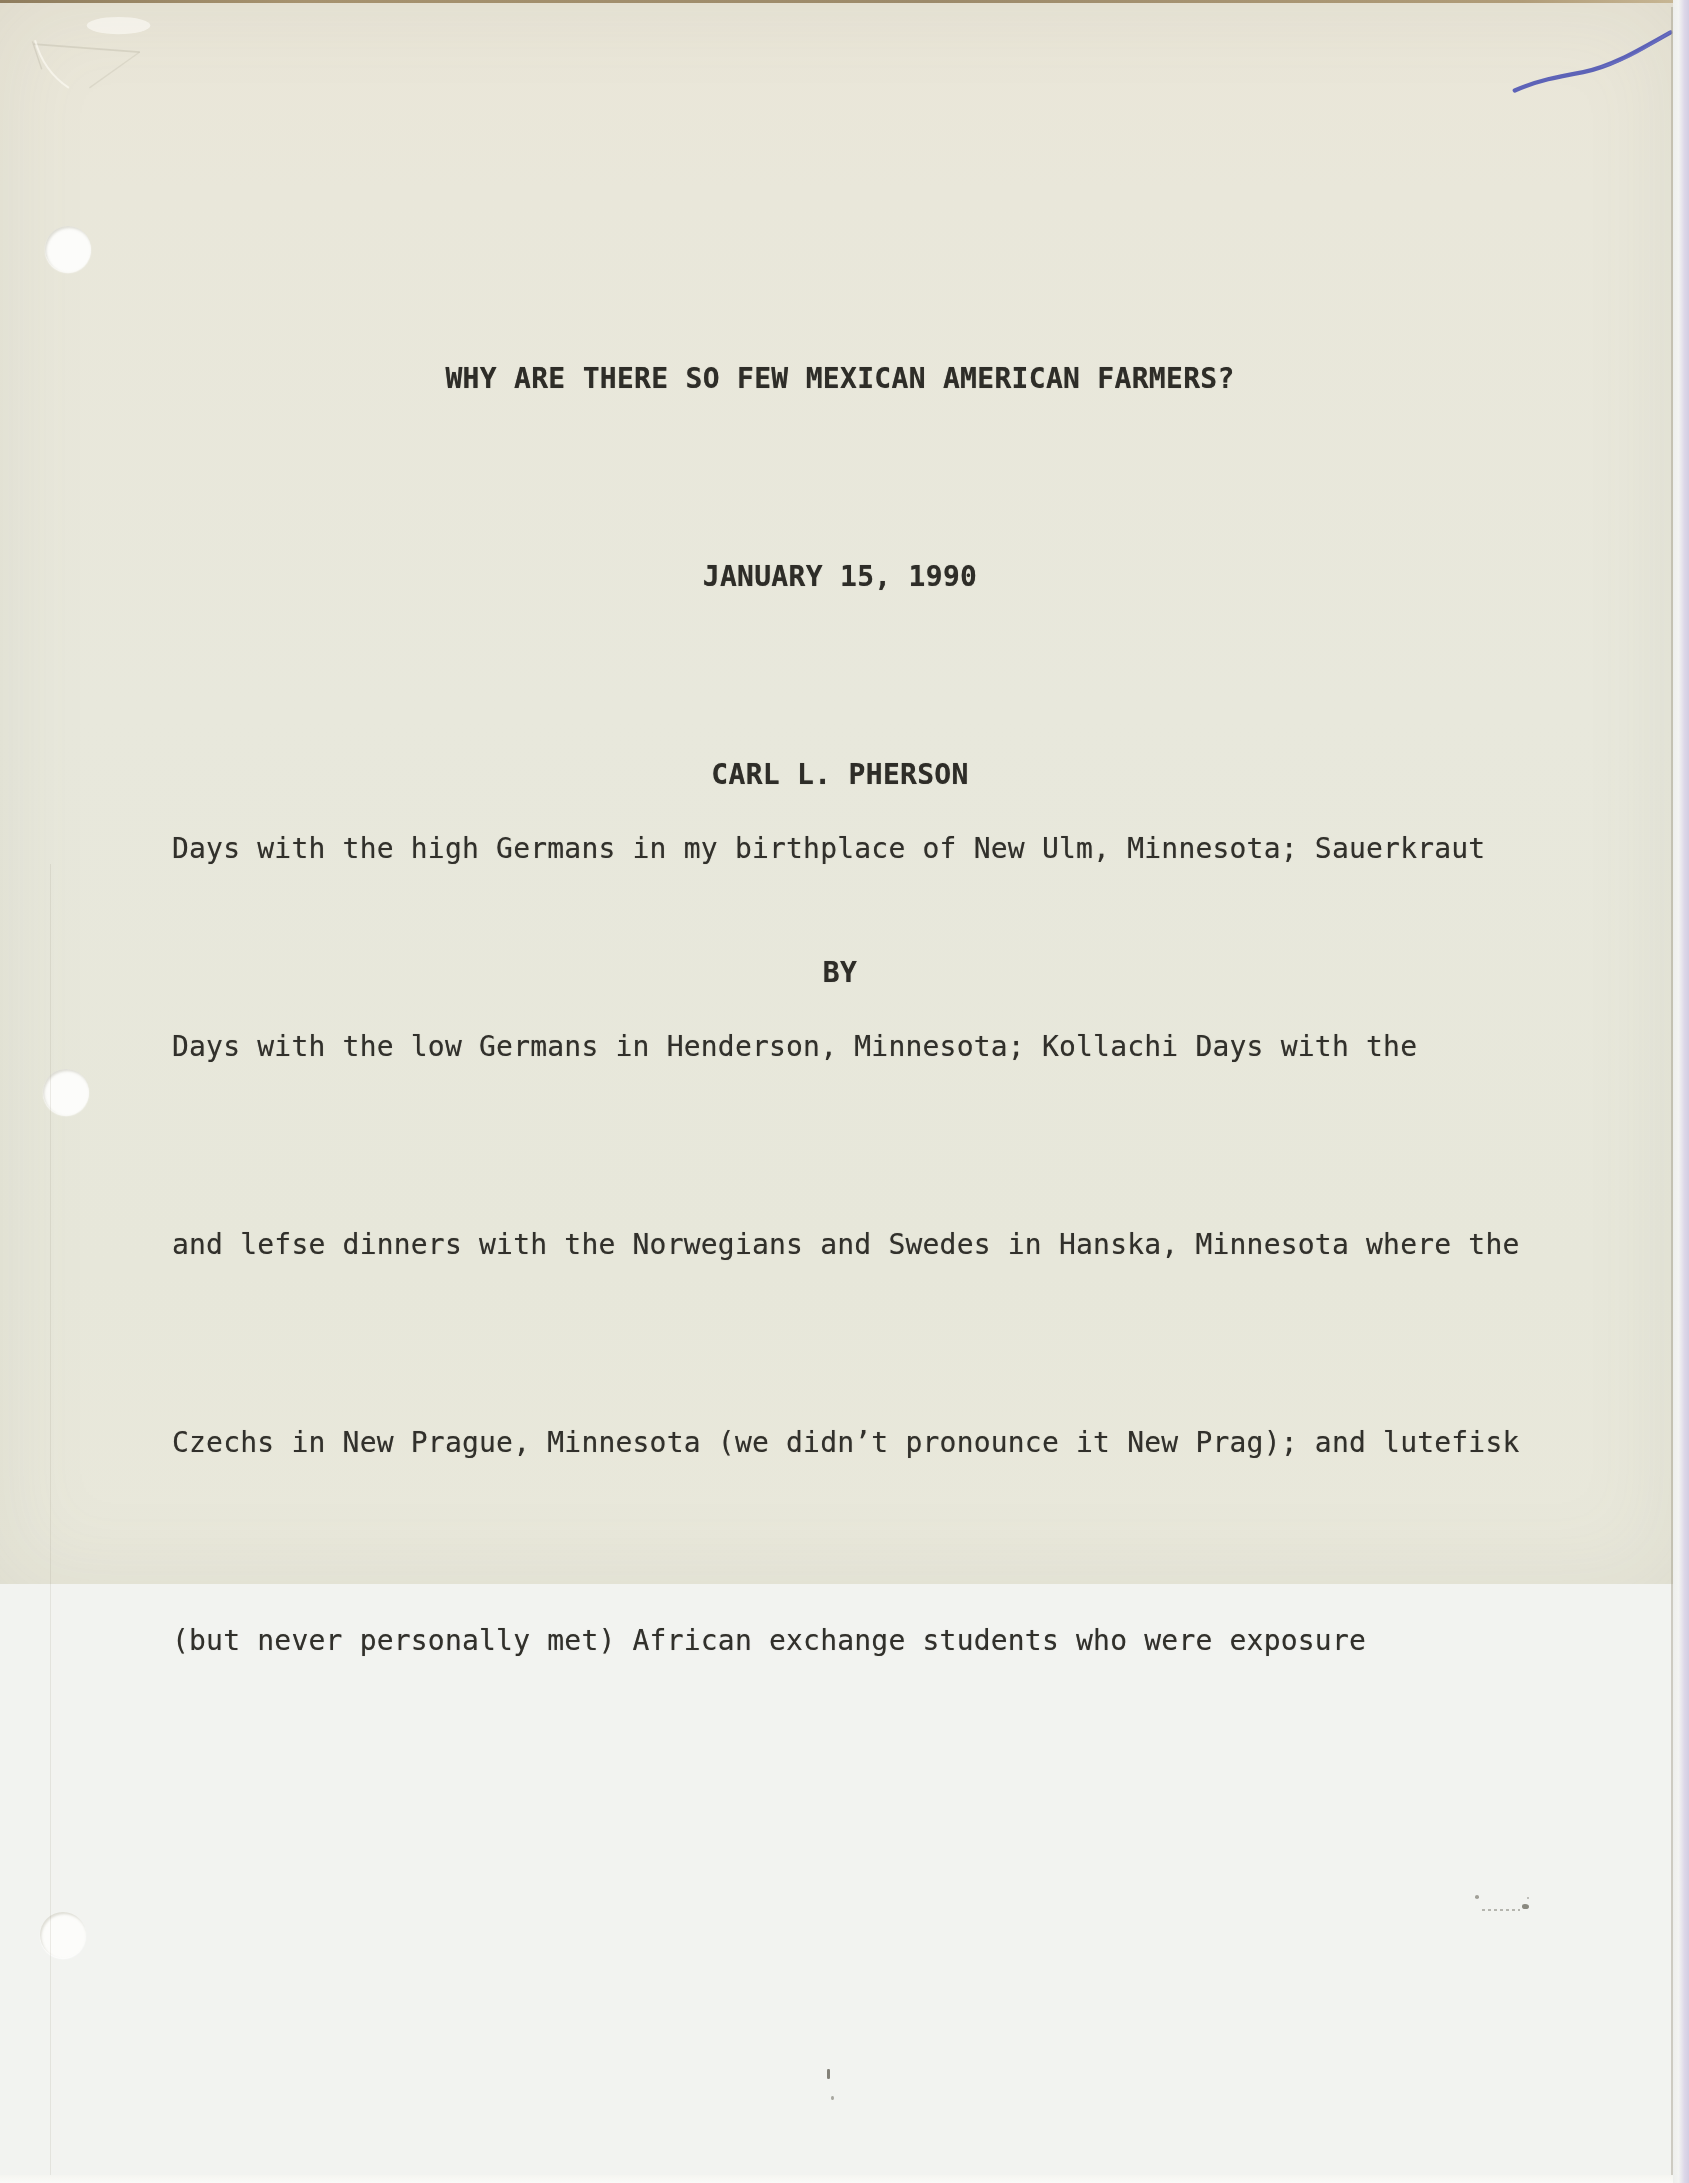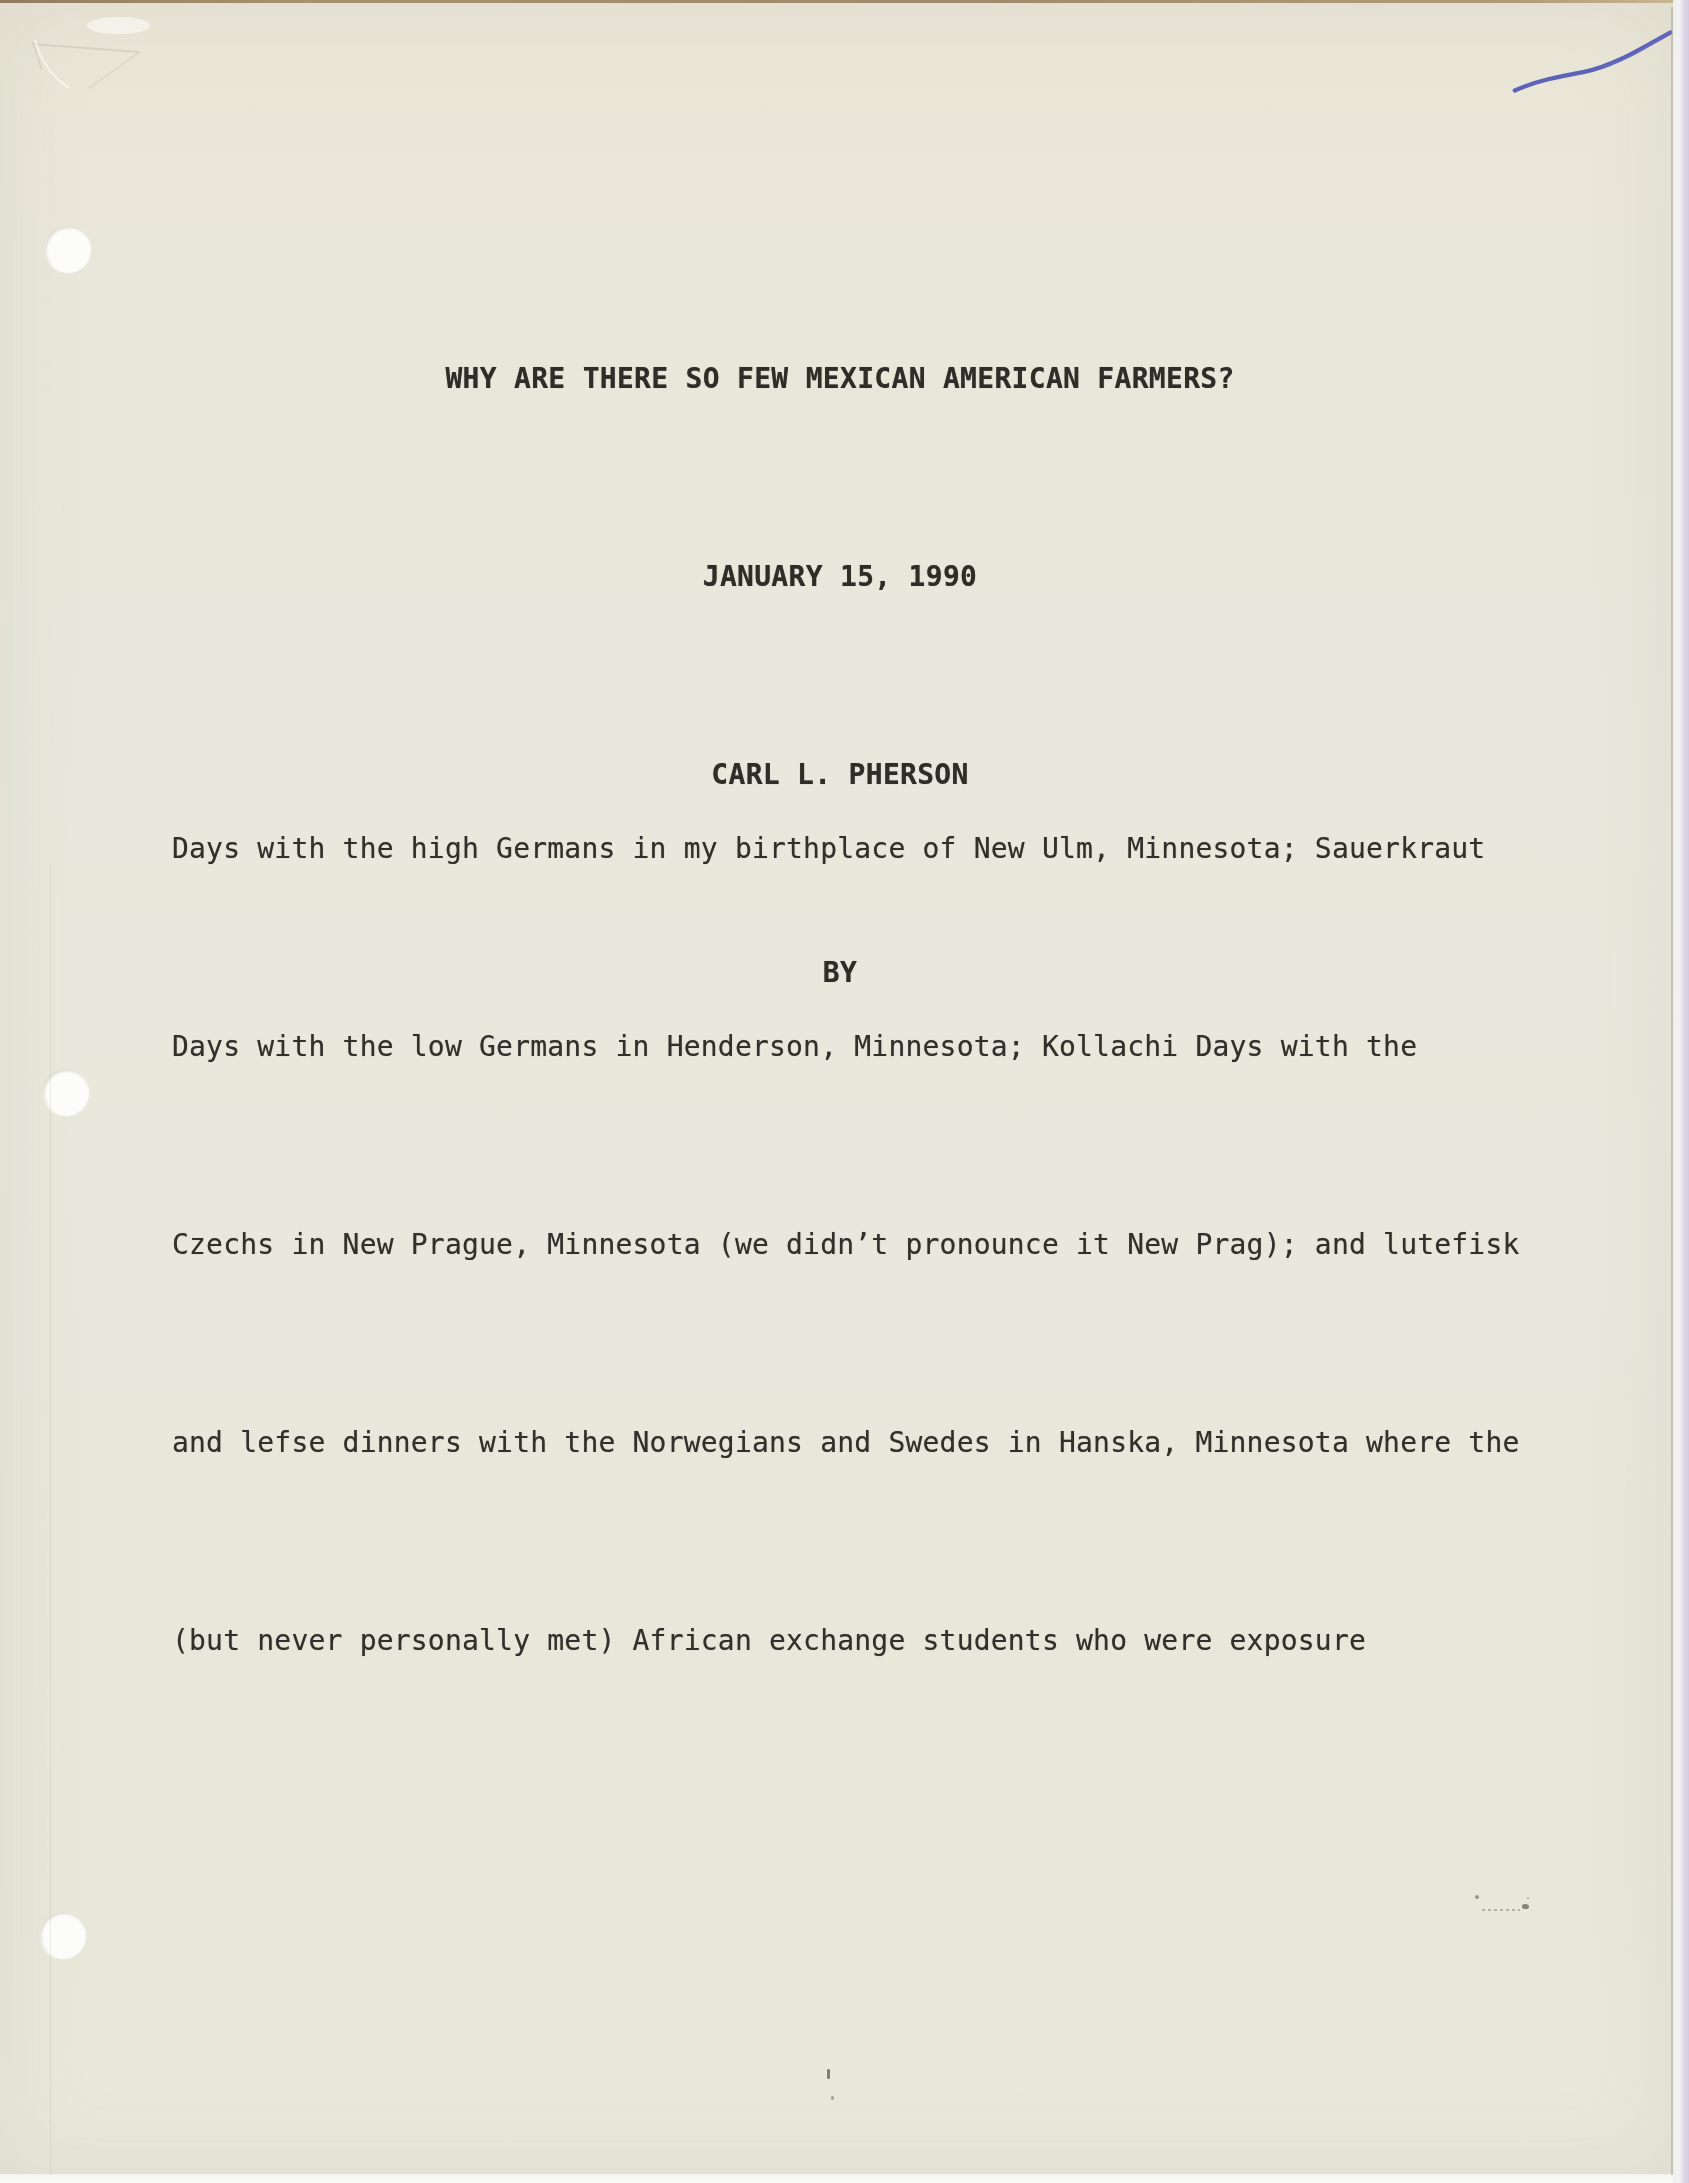--- a/index.html
+++ b/index.html
@@ -9,21 +9,21 @@
     overflow: hidden;
     font-family: "DejaVu Sans Mono", monospace;
   }
   .scan-root { position: absolute; left: 0; top: 0; width: 1689px; height: 2183px; }
 
   .top-edge {
     position: absolute; left: 0; top: 0; width: 1689px; height: 3.3px;
     background: linear-gradient(90deg, #8f7d5e, #a6926e 18%, #9c8a6a 55%, #b09c78 90%, #c9b896);
   }
   .paper {
-    position: absolute; left: 0; top: 3.3px; width: 1673px; height: 2171px;
+    position: absolute; left: 0; top: 3.3px; width: 1673px; height: 1581px;
     background: linear-gradient(180deg, #eae6d8 0%, #e9e7da 12%, #e8e8dc 45%, #e7e7da 80%, #e9e8db 100%);
     box-shadow: inset 0 0 93px rgba(120,115,95,0.10);
   }
   .right-strip {
     position: absolute; left: 1673px; top: 0; width: 16px; height: 2183px;
     background: linear-gradient(90deg, #edeeec 0%, #f3f4f2 35%, #dcd7e8 72%, #d3cde2 100%);
   }
   .bottom-strip {
     position: absolute; left: 0; top: 2175px; width: 1673px; height: 8.6px;
     background: linear-gradient(180deg, #f5f5f0, #fbfbf9);
@@ -111,22 +111,22 @@
       <div>WHY ARE THERE SO FEW MEXICAN AMERICAN FARMERS?</div>
       <div>JANUARY 15, 1990</div>
       <div>CARL L. PHERSON</div>
       <div>BY</div>
     </div>
 
     <div class="body-block">
       <div class="para-1">
         <div>Days with the high Germans in my birthplace of New Ulm, Minnesota; Sauerkraut</div>
         <div>Days with the low Germans in Henderson, Minnesota; Kollachi Days with the</div>
+        <div>and lefse dinners with the Norwegians and Swedes in Hanska, Minnesota where the</div>
         <div>Czechs in New Prague, Minnesota (we didn’t pronounce it New Prag); and lutefisk</div>
-        <div>and lefse dinners with the Norwegians and Swedes in Hanska, Minnesota where the</div>
         <div>(but never personally met) African exchange students who were exposure</div>
         
         
         
         
         
         
         
         
       </div>

